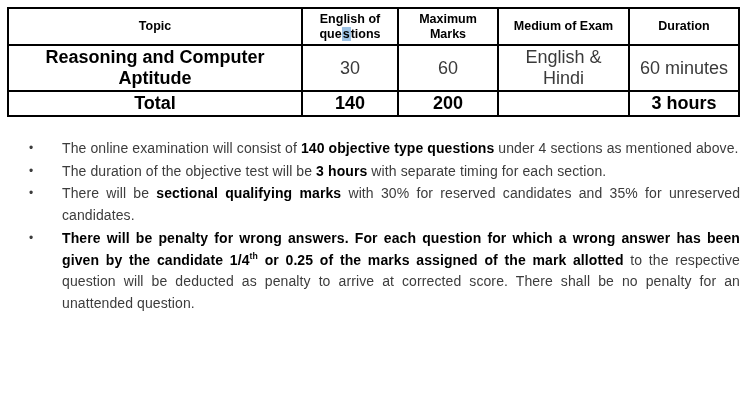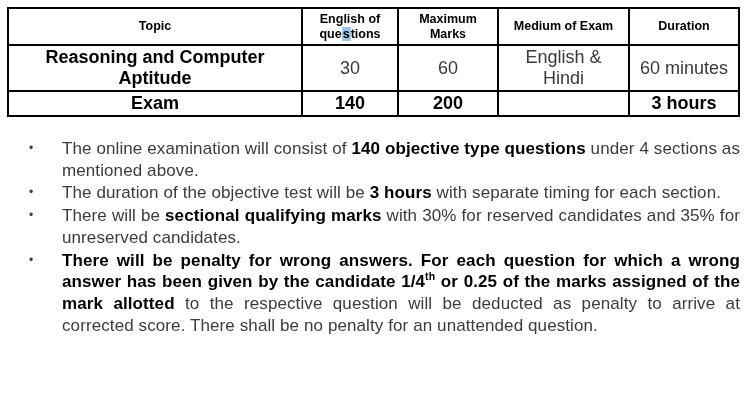--- a/index.html
+++ b/index.html
@@ -50,21 +50,21 @@
   .bullet .marker {
     flex: none;
     width: 33px;
     font-size: 12px;
     line-height: 21.7px;
     color: #3c3c3c;
   }
   .bullet .text {
     flex: 1;
     margin: 0;
-    font-size: 17px;
+    font-size: 14px;
     line-height: 21.7px;
     text-align: justify;
     color: #3c3c3c;
     letter-spacing: 0.1px;
   }
   .bullet .text b { color: #000; }
   sup { font-size: 0.62em; vertical-align: super; line-height: 0; }
 </style>
 </head>
 <body>
@@ -91,21 +91,21 @@
     </thead>
     <tbody>
       <tr>
         <td class="topic-cell">Reasoning and Computer Aptitude</td>
         <td>30</td>
         <td>60</td>
         <td>English &amp; Hindi</td>
         <td>60 minutes</td>
       </tr>
       <tr class="total-row">
-        <td>Exam</td>
+        <td>Total</td>
         <td>140</td>
         <td>200</td>
         <td></td>
         <td>3 hours</td>
       </tr>
     </tbody>
   </table>
 
   <div class="bullets">
 

